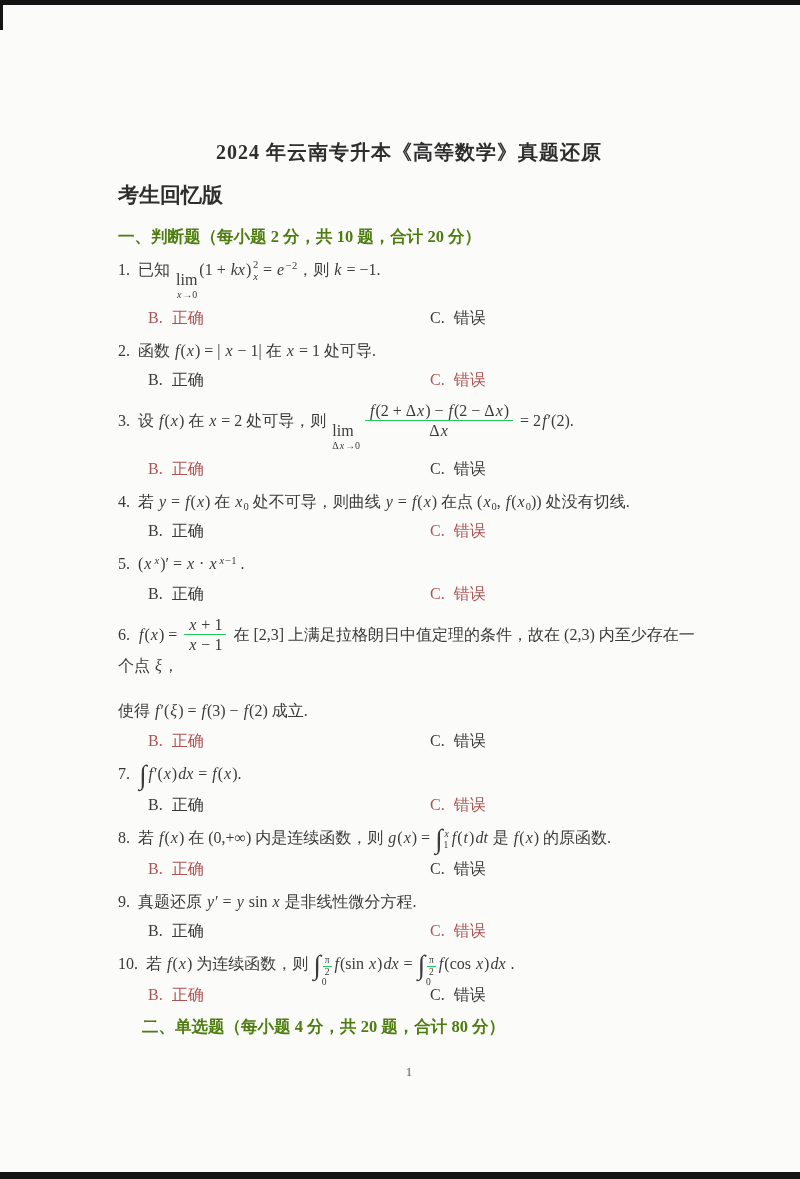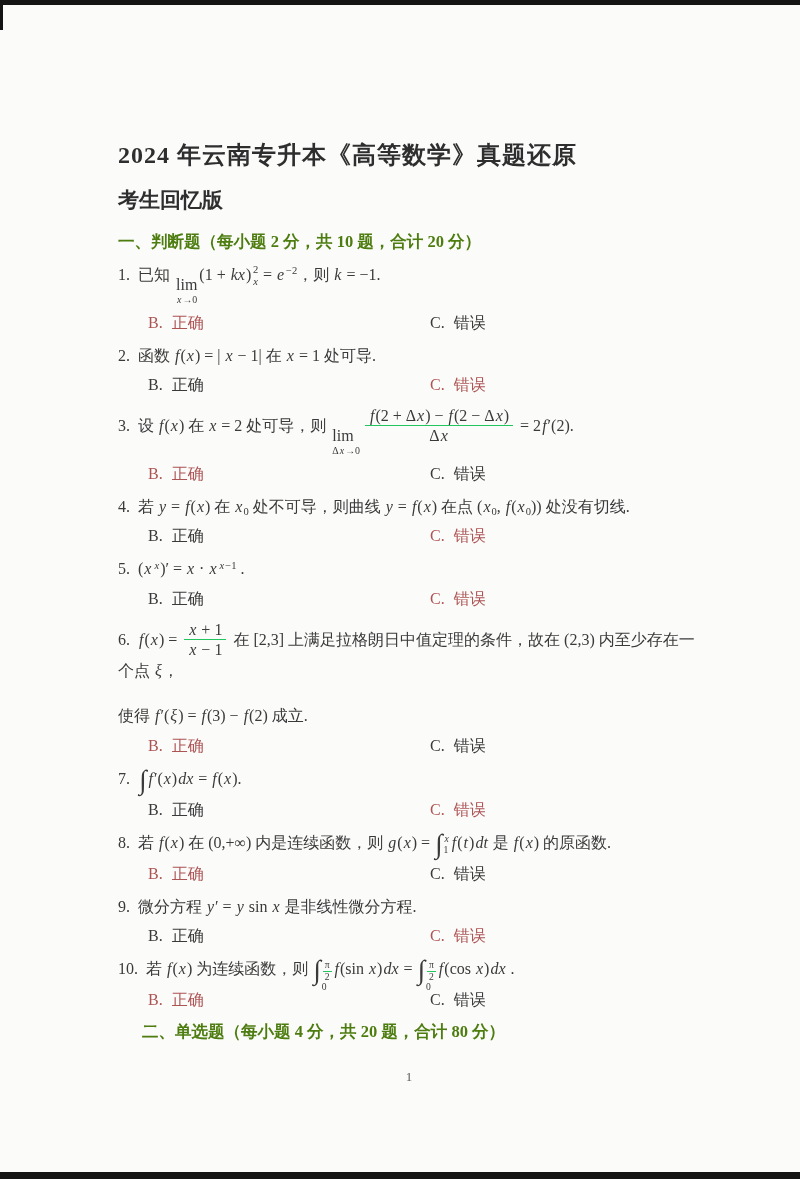--- a/index.html
+++ b/index.html
@@ -12,21 +12,21 @@
     position: relative;
     overflow: hidden;
   }
   .top-bar { position: absolute; top: 0; left: 0; width: 800px; height: 5px; background: #141414; }
   .bottom-bar { position: absolute; bottom: 0; left: 0; width: 800px; height: 7px; background: #141414; }
   .corner-notch { position: absolute; top: 0; left: 0; width: 3px; height: 30px; background: #141414; }
 
   .page { padding: 140px 100px 0 118px; }
 
   .title {
-    text-align: left; font-size: 24px; font-weight: 700;
+    text-align: center; font-size: 20px; font-weight: 700;
     letter-spacing: 1px; line-height: 1.25; color: #2e2e2e;
   }
   .subtitle {
     text-align: left; font-size: 21px; font-weight: 700;
     margin-top: 16px; color: #2e2e2e;
   }
   .sec-heading {
     font-size: 16.5px; font-weight: 700; margin-top: 17px; color: #4d7c0f;
   }
   .sec-heading.sec2 { margin-top: 6px; margin-left: 24px; }
@@ -144,21 +144,21 @@
               <span class="mint-sup"><span class="mvar">x</span></span>
               <span class="mint-sub"><span class="mtext">1</span></span>
             </span>
           </span><span class="mvar">f</span><span class="mtext">(</span><span class="mvar">t</span><span class="mtext">)</span><span class="mvar">dt</span><span class="mtext"> 是 </span><span class="mvar">f</span><span class="mtext">(</span><span class="mvar">x</span><span class="mtext">) 的原函数.</span></div>
         <div class="options">
           <span class="opt opt-b hl"><span class="opt-label">B.</span><span class="opt-text">正确</span></span>
           <span class="opt"><span class="opt-label">C.</span><span class="opt-text">错误</span></span>
         </div>
       </div>
       <div class="question">
-        <div class="stem"><span class="qnum">9.</span><span class="mtext">微分方程 </span><span class="mvar">y</span><span class="mtext">′ = </span><span class="mvar">y</span><span class="mtext"> sin </span><span class="mvar">x</span><span class="mtext"> 是非线性微分方程.</span></div>
+        <div class="stem"><span class="qnum">9.</span><span class="mtext">真题还原 </span><span class="mvar">y</span><span class="mtext">′ = </span><span class="mvar">y</span><span class="mtext"> sin </span><span class="mvar">x</span><span class="mtext"> 是非线性微分方程.</span></div>
         <div class="options">
           <span class="opt opt-b"><span class="opt-label">B.</span><span class="opt-text">正确</span></span>
           <span class="opt hl"><span class="opt-label">C.</span><span class="opt-text">错误</span></span>
         </div>
       </div>
       <div class="question">
         <div class="stem"><span class="qnum">10.</span><span class="mtext">若 </span><span class="mvar">f</span><span class="mtext">(</span><span class="mvar">x</span><span class="mtext">) 为连续函数，则 </span><span class="mint">
             <span class="mint-glyph">∫</span>
             <span class="mint-bounds">
               <span class="mint-sup"><span class="mfrac"><span class="mnum"><span class="mtext">π</span></span><span class="mden"><span class="mtext">2</span></span></span></span>

